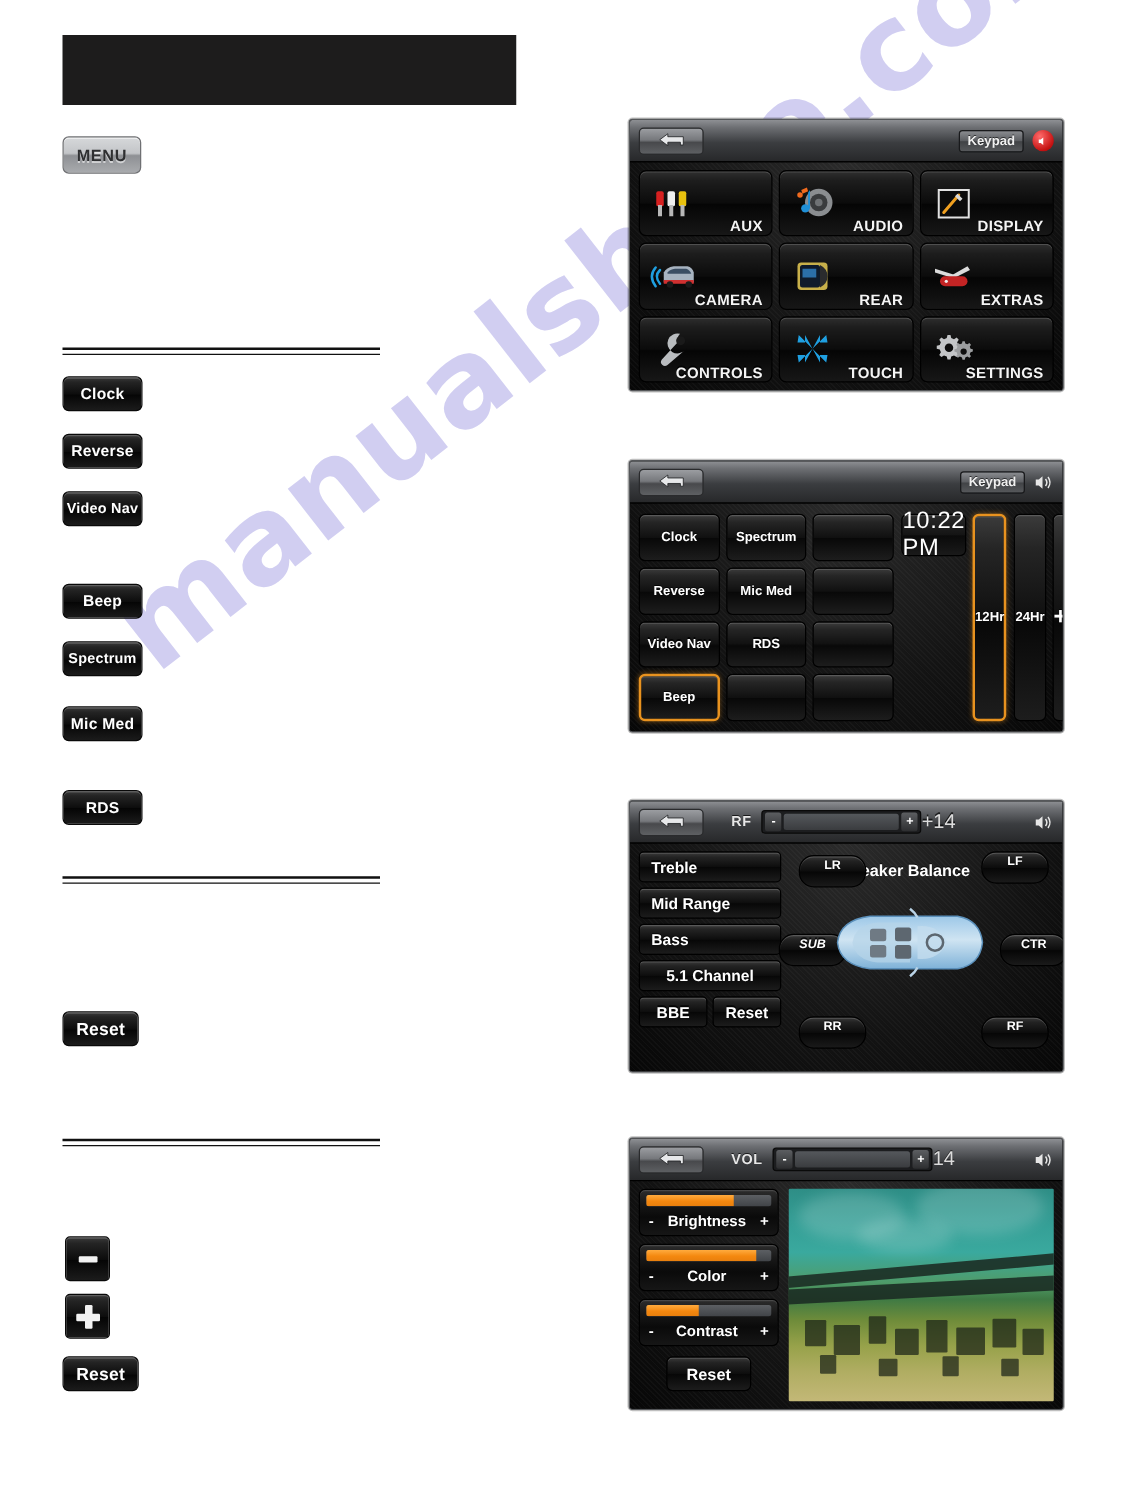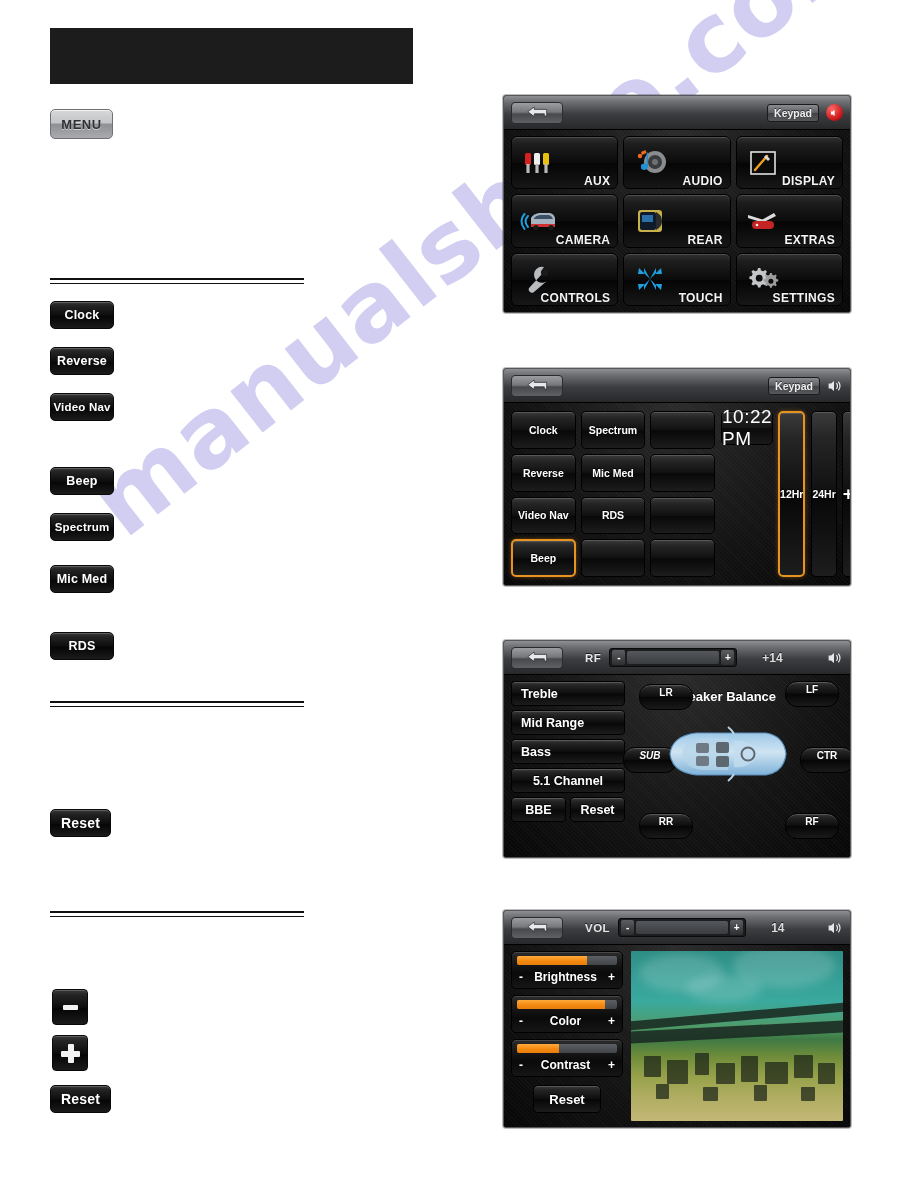--- a/index.html
+++ b/index.html
@@ -138,21 +138,21 @@
     display: flex; align-items: center; justify-content: center;
   }
   .back-arrow { width: 22px; height: 13px; display:block; }
 
   .tb-label {
     color: #e8e8e8; font-size: 11.5px; font-weight: bold;
     letter-spacing: .5px; margin-left: 22px;
     text-shadow: 0 -1px 0 rgba(0,0,0,.7);
   }
   .tb-value {
-    color: #dcdcdc; font-size: 12px; font-weight: bold; margin-left: 25px;
+    color: #dcdcdc; font-size: 16px; font-weight: normal; margin-left: 0;
     text-shadow: 0 -1px 0 rgba(0,0,0,.7);
   }
   .tb-slider {
     width: 128px; height: 19px;
     margin-left: 8px;
     border-radius: 3px;
     border: 1px solid #0a0a0a;
     background: #1c1d1f;
     display: flex; align-items: center;
     padding: 0 2px;

